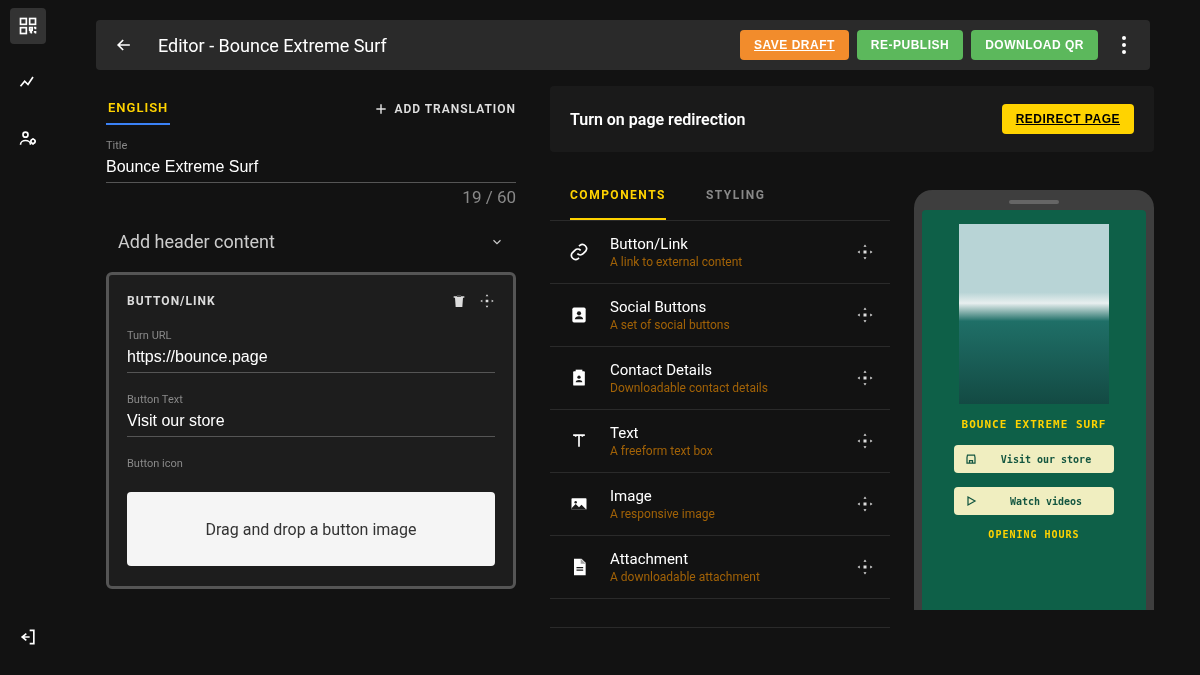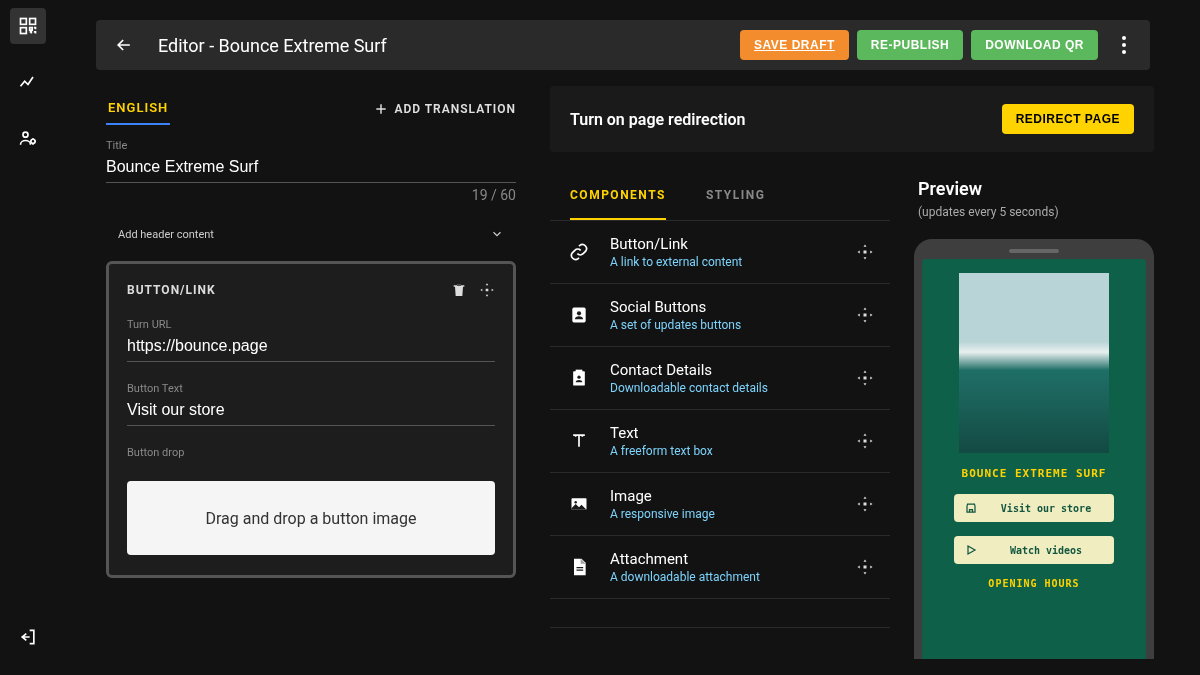--- a/index.html
+++ b/index.html
@@ -56,43 +56,43 @@
 .columns { display:flex; gap:24px; margin-top:16px; flex:1; overflow:hidden; margin-right: 28px; }
 .col-left { width: 430px; display:flex; flex-direction:column; }
 .col-mid { width: 340px; display:flex; flex-direction:column;justify-content:flex-end; }
 .col-right { width: 240px; display:flex; flex-direction:column; }
 .lang-tabs { display:flex; align-items:center; border-bottom:none; padding: 6px 10px 0 10px; }
 .lang-tab { color:#ffd300; font-size:13px; font-weight:600; letter-spacing:1px; padding:8px 2px; border-bottom:2px solid #3b82f6; }
 .add-trans { margin-left:auto; display:flex; align-items:center; gap:6px; font-size:12px; font-weight:600; letter-spacing:1px; color:#e0e0e0; cursor:pointer; }
 .left-body { padding: 14px 10px 0 10px; overflow-y:auto; }
 .field-label { font-size:11px; color:#888; margin-bottom:2px; }
 .field-input { width:100%; background:transparent; border:none; border-bottom:1px solid #555; color:#fff; font-size:16px; padding:4px 0 6px 0; outline:none; }
-.count { font-size:14px; color:#888; text-align:right; margin-top:4px; }
-.header-content-drop { margin-top:14px; padding:10px 12px; display:flex; align-items:center; justify-content:space-between; font-size:11px; color:#ccc; cursor:pointer;text-align:right; }
+.count { font-size:17px; color:#888; text-align:right; margin-top:4px; }
+.header-content-drop { margin-top:14px; padding:10px 12px; display:flex; align-items:center; justify-content:space-between; font-size:18px; color:#ccc; cursor:pointer;text-align:right; }
 .button-card { margin-top:10px; border:3px solid #555; border-radius:6px; padding:18px 18px 20px 18px; background:#1d1d1d; }
 .button-card-head { display:flex; align-items:center; margin-bottom:20px; }
 .button-card-head .ttl { font-size:12px; font-weight:700; letter-spacing:1px; color:#ddd; }
 .button-card-head .icons { margin-left:auto; display:flex; gap:12px; }
 .button-card-head .icons span { cursor:pointer; }
 .field-group { margin-bottom:20px; }
 .icon-select { display:flex; align-items:center; gap:18px; padding:8px 0 4px 14px; border-bottom:1px solid #555; }
 .icon-select .chev { margin-left:auto; margin-right:8px; }
 .dropzone { margin-top:22px; background:#f5f5f5; color:#333; border-radius:4px; height:74px; display:flex; align-items:center; justify-content:center; font-size:16px; }
 .redirect-bar { background:#1a1a1a; border-radius:4px; padding:18px 20px; display:flex; align-items:center; margin-bottom:20px; }
 .redirect-bar .txt { font-size:16px; font-weight:600; color:#fff; }
-.redirect-bar .btn { margin-left:auto; }
+.redirect-bar .btn { margin-left:auto;text-decoration:underline; }
 .comp-wrapper { flex:1; display:flex; flex-direction:column; overflow:hidden; }
 .comp-tabs { display:flex; gap:40px; padding:0 20px; border-bottom:1px solid #2a2a2a; }
 .comp-tab { font-size:12px; font-weight:700; letter-spacing:1.5px; padding:16px 0; color:#888; cursor:pointer; }
 .comp-tab.active { color:#ffd300; border-bottom:2px solid #ffd300; }
 .comp-list { flex:1; overflow-y:auto; }
 .comp-item { display:flex; align-items:center; gap:18px; padding:14px 16px; border-bottom:1px solid #2a2a2a; cursor:grab; }
 .comp-item .ci-icon { width:26px; display:flex; justify-content:center; }
 .comp-item .ci-body .ci-title { font-size:15px; color:#fff; }
-.comp-item .ci-body .ci-sub { font-size:12px; color:#7dd3fc; margin-top:2px; }
+.comp-item .ci-body .ci-sub { font-size:12px; color:#a16207; margin-top:2px; }
 .comp-item .drag { margin-left:auto; }
 .preview-head { padding:6px 4px 2px 4px; }
 .preview-head .pt { font-size:18px; font-weight:600; color:#fff; }
 .preview-head .ps { font-size:12px; color:#aaa; margin-top:6px; }
 .phone { margin-top:18px; background:#3e3e3e; border-radius:18px 18px 0 0; padding:20px 8px 0 8px; height:420px; position:relative; }
 .phone::before { content:""; position:absolute; top:10px; left:50%; transform:translateX(-50%); width:50px; height:4px; background:#666; border-radius:2px; }
 .phone-screen { background:#0e6048; border-radius:4px 4px 0 0; height:100%; overflow:hidden; padding:14px 12px 0 12px; display:flex; flex-direction:column; align-items:center; }
 .phone-img { width:150px; height:180px; background:linear-gradient(180deg,#b8d4d6 0%,#b8d4d6 38%,#e8efef 44%,#1f6f67 54%,#134a43 100%); position:relative; }
 .phone-title { font-family:monospace; font-size:11px; font-weight:700; letter-spacing:1px; color:#ffd300; margin-top:14px; }
 .p-btn { width:160px; background:#f0eec0; color:#135640; border:none; border-radius:4px; padding:8px 10px; font-family:monospace; font-size:10px; font-weight:700; display:flex; align-items:center; gap:10px; margin-top:14px; cursor:pointer; }
@@ -205,21 +205,21 @@
             <div class="field-label">Turn URL</div>
             <input class="field-input" value="https://bounce.page" style="">
           </div>
 
           <div class="field-group">
             <div class="field-label">Button Text</div>
             <input class="field-input" value="Visit our store" style="">
           </div>
 
           <div class="field-group">
-            <div class="field-label">Button drop</div>
+            <div class="field-label">Button icon</div>
           </div>
 
           <div class="dropzone">
             <span>Drag and drop a button image</span>
           </div>
         </div>
       </div>
     </div>
 
     <div class="redirect-col">
@@ -255,21 +255,21 @@
                 <div class="comp-item">
                   <div class="ci-icon">
                     <svg width="20" height="20" viewBox="0 0 24 24" fill="#fff">
                       <rect x="4" y="3" width="16" height="18" rx="2" fill="#fff"></rect>
                       <circle cx="12" cy="10" r="2.5" fill="#1a1a1a"></circle>
                       <path d="M7 17c0-2 2.5-3.5 5-3.5s5 1.5 5 3.5" fill="#1a1a1a"></path>
                     </svg>
                   </div>
                   <div class="ci-body">
                     <div class="ci-title">Social Buttons</div>
-                    <div class="ci-sub">A set of updates buttons</div>
+                    <div class="ci-sub">A set of social buttons</div>
                   </div>
                   <div class="drag">
                     <svg width="18" height="18" viewBox="0 0 24 24" fill="#ddd">
                       <path d="M12 2l2 3h-4l2-3zm0 20l-2-3h4l-2 3zM2 12l3-2v4l-3-2zm20 0l-3 2v-4l3 2z"></path>
                       <rect x="10" y="10" width="4" height="4"></rect>
                     </svg>
                   </div>
                 </div>
                 <div class="comp-item">
                   <div class="ci-icon">
@@ -346,24 +346,20 @@
                       <rect x="10" y="10" width="4" height="4"></rect>
                     </svg>
                   </div>
                 </div>
                 <div class="comp-item"></div>
               </div>
           </div>
         </div>
 
         <div class="col-right">
-          <div class="preview-head">
-            <div class="pt">Preview</div>
-            <div class="ps">(updates every 5 seconds)</div>
-          </div>
           <div class="phone">
             <div class="phone-screen">
               <div class="phone-img"></div>
               <div class="phone-title">BOUNCE EXTREME SURF</div>
               <button class="p-btn">
                 <span class="pb-icon">
                   <svg width="12" height="12" viewBox="0 0 24 24" fill="none" stroke="#135640" stroke-width="2.5">
                       <path d="M4 9l1-5h14l1 5M4 9v11h16V9M9 20v-5h6v5"></path>
                     </svg>
                 </span>

